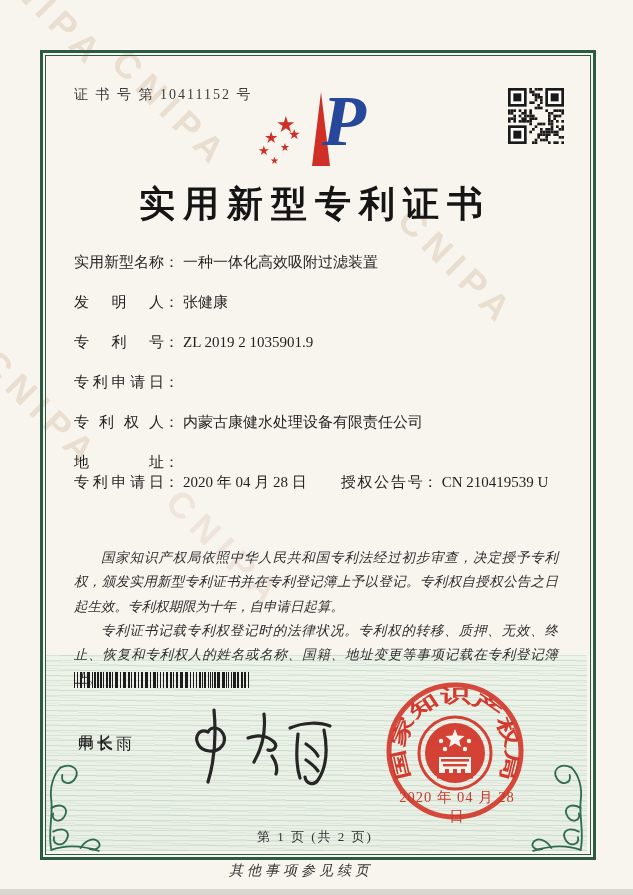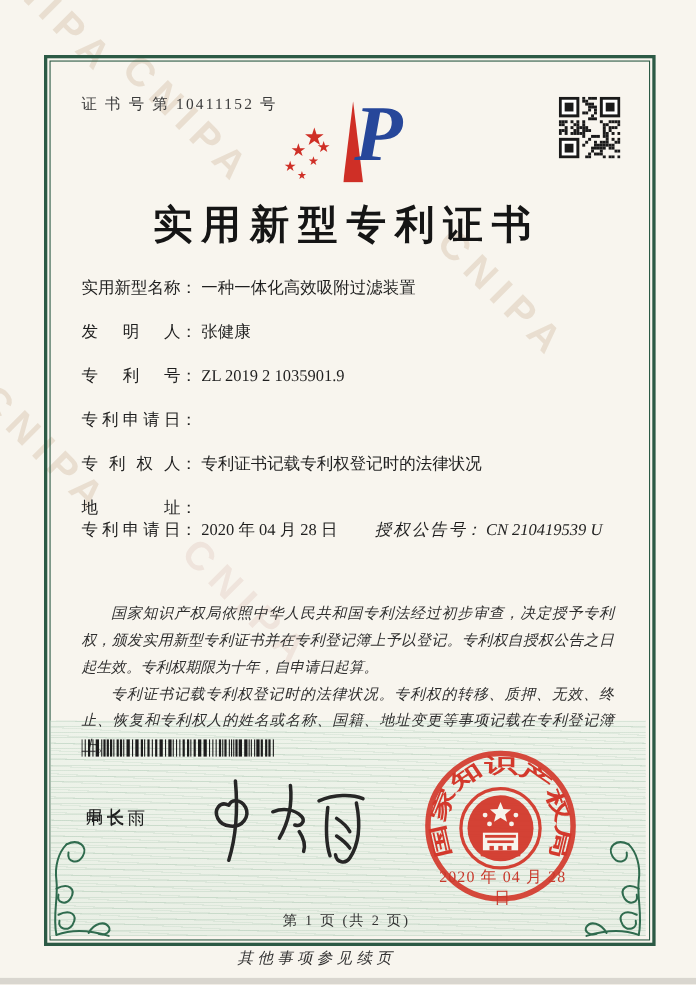--- a/index.html
+++ b/index.html
@@ -35,39 +35,39 @@
   .qr{position:absolute;left:508px;top:88px;width:56px;height:56px;z-index:2;}
   .title{position:absolute;left:40px;top:180px;width:550px;text-align:center;
          font-size:36px;font-weight:bold;letter-spacing:8px;color:#151515;z-index:2;}
   
   .fields{position:absolute;left:74px;top:252px;width:480px;font-size:15px;color:#1f1f1f;z-index:2;}
   .frow{display:flex;align-items:flex-start;line-height:21px;margin-bottom:19px;}
   .frow.addr{line-height:20px;margin-bottom:0;}
   .lbl{display:inline-block;width:90px;text-align:justify;text-align-last:justify;flex:0 0 90px;}
   .colon{flex:0 0 auto;margin-right:4px;}
   .val{flex:1;}
-  .pair2{margin-left:34px;display:flex;font-style:italic;}
+  .pair2{margin-left:34px;display:flex;}
   .pair2 .lbl{width:82px;flex:0 0 82px;}
   
   .legal{position:absolute;left:74px;top:520px;width:484px;z-index:2;
          font-size:13.5px;line-height:1.8;text-align:justify;font-style:italic;color:#2e2e2e;margin-top:26px;}
   .legal p{margin:0;text-indent:2em;}
   
   .barcode{position:absolute;left:74px;top:672px;width:178px;height:16px;z-index:2;}
   .signer{position:absolute;left:78px;z-index:2;font-family:"Liberation Sans","DejaVu Sans",sans-serif;
           font-size:16px;letter-spacing:3px;color:#1d1d1d;}
   .signer.t{top:733px;} .signer.n{top:734px;}
   .signature{position:absolute;left:178px;top:698px;z-index:2;}
   .seal{position:absolute;left:383px;top:679px;width:144px;height:144px;z-index:3;}
   .seal-date{position:absolute;left:392px;top:788px;width:130px;text-align:center;z-index:4;
              color:#c8392c;font-size:14.5px;letter-spacing:1px;}
   .page-no{position:absolute;left:40px;top:828px;width:550px;text-align:center;z-index:2;
            font-size:13px;letter-spacing:2px;color:#333;}
   .footer-note{position:absolute;left:0;top:862px;width:576px;text-align:center;z-index:2;
-               font-size:14px;font-style:italic;letter-spacing:4px;color:#333;}
+               font-size:14px;font-style:italic;letter-spacing:4px;color:#333;padding-left:13px;}
   .flourish{position:absolute;top:760px;width:64px;height:92px;z-index:2;}
   .flourish.l{left:44px;} .flourish.r{left:524px;transform:scaleX(-1);}
 </style>
 </head>
 <body>
 
 <span class="wm" style="left:-28px;top:-12px">CNIPA</span>
 <span class="wm" style="left:96px;top:88px">CNIPA</span>
 <span class="wm" style="left:382px;top:246px">CNIPA</span>
 <span class="wm" style="left:-34px;top:388px">CNIPA</span>
@@ -238,21 +238,21 @@
       <span class="colon">：</span>
     <span class="val">ZL 2019 2 1035901.9</span>
   </div>
   <div class="frow">
     <span class="lbl">专利申请日</span>
       <span class="colon">：</span>
   </div>
   <div class="frow">
     <span class="lbl">专利权人</span>
       <span class="colon">：</span>
-    <span class="val">专利证书记载专利权登记时的法律状况</span>
+    <span class="val">内蒙古康健水处理设备有限责任公司</span>
   </div>
   <div class="frow addr">
     <span class="lbl">地址</span>
       <span class="colon">：</span>
   </div>
   <div class="frow">
     <span class="lbl">专利申请日</span>
       <span class="colon">：</span>
     <span>2020 年 04 月 28 日</span>
     <span class="pair2">

